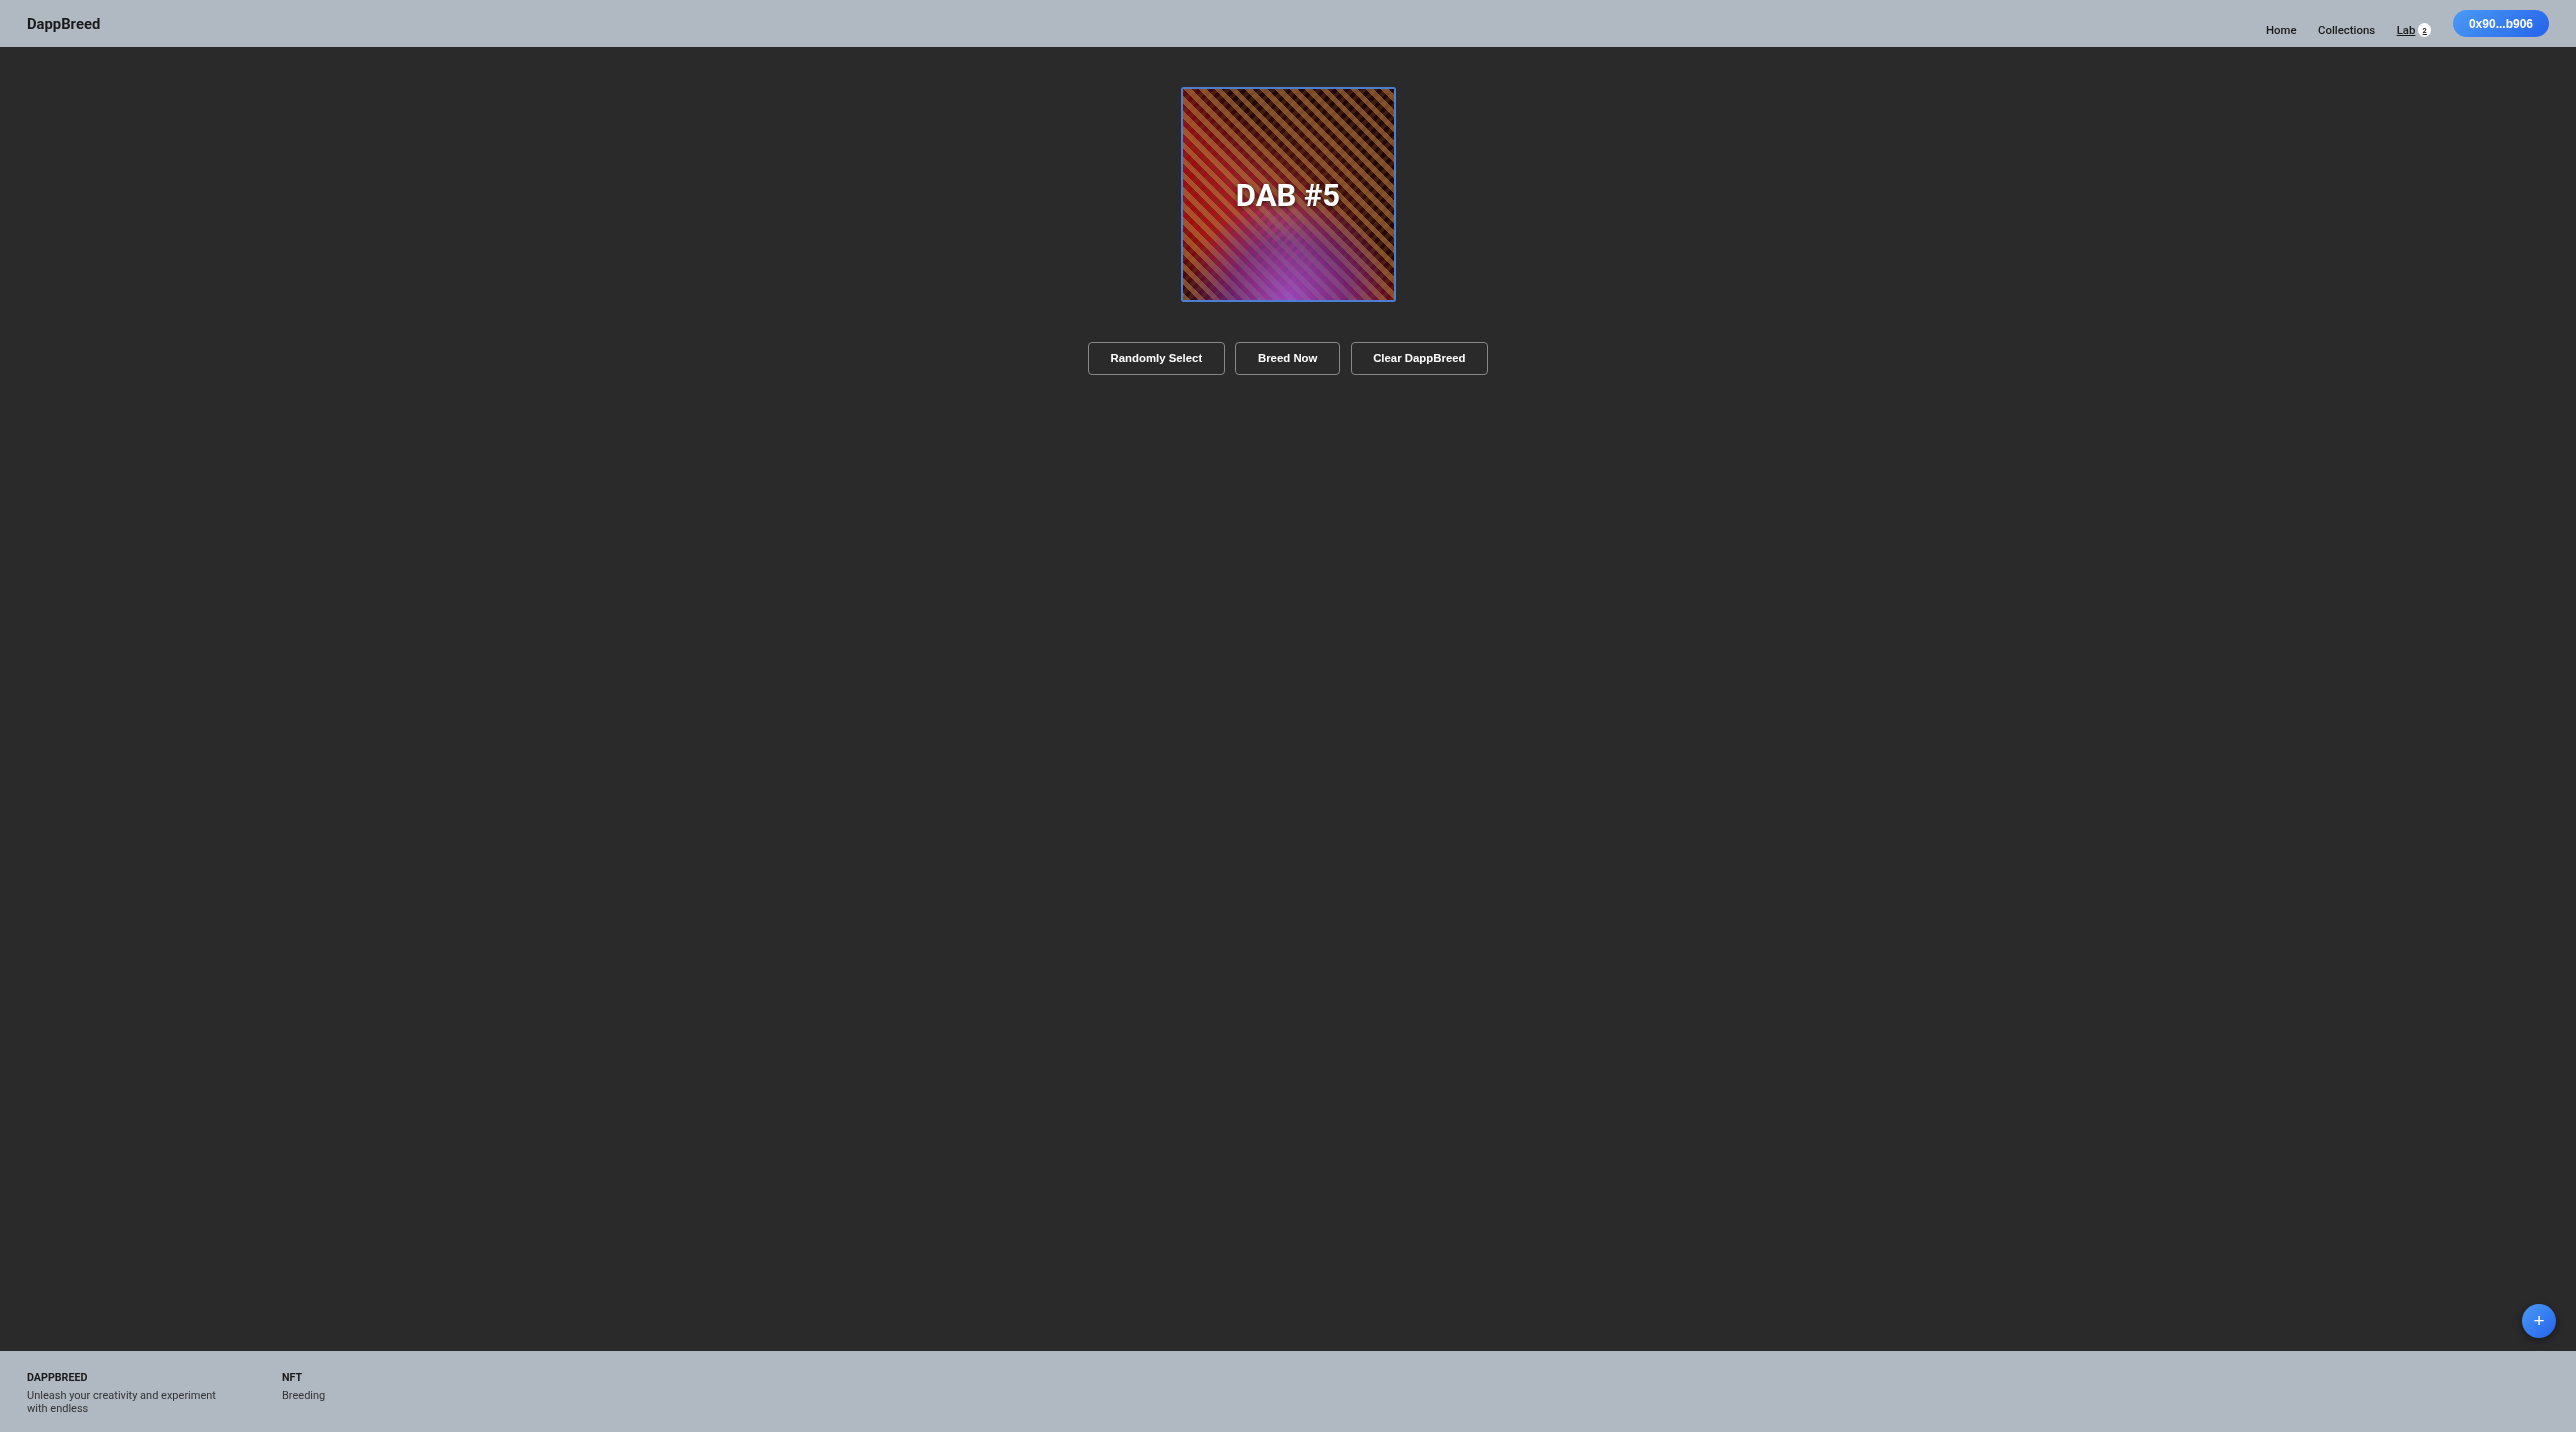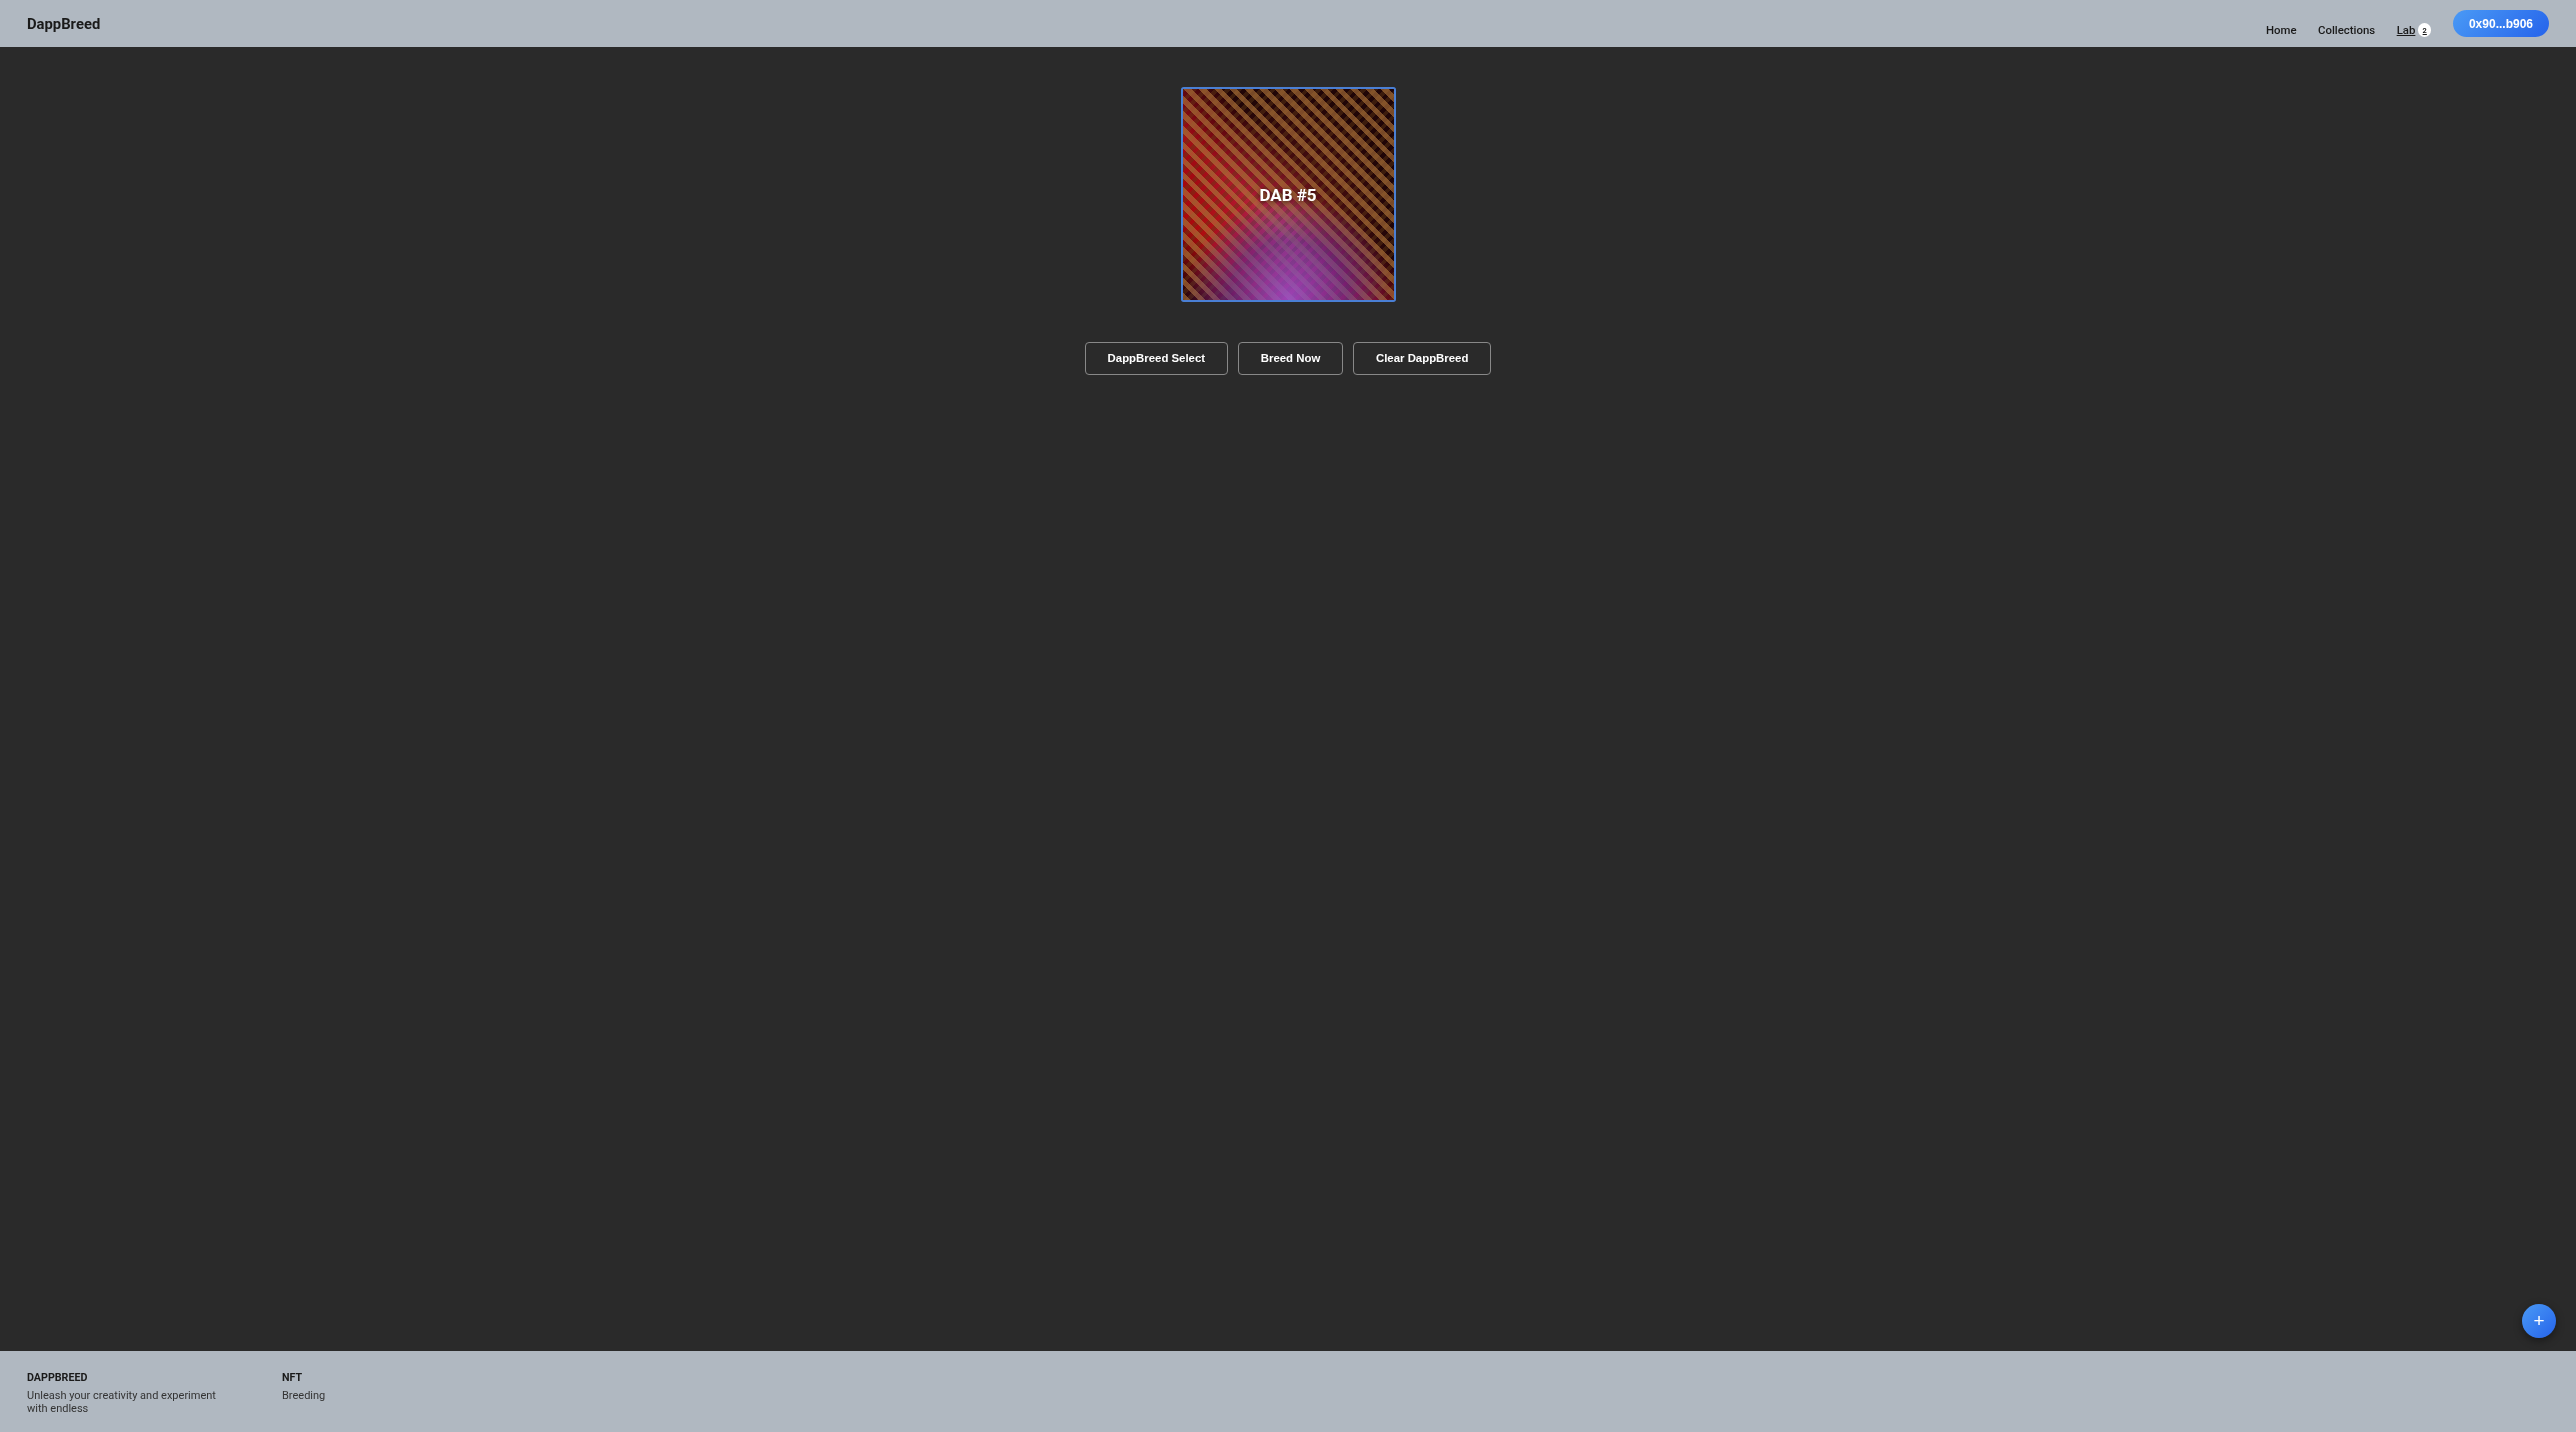--- a/index.html
+++ b/index.html
@@ -159,21 +159,21 @@
         repeating-linear-gradient(0deg, rgba(60,70,80,0.5) 0px, rgba(60,70,80,0.5) 2.7px, transparent 2.7px, transparent 13.4px),
         linear-gradient(to top, rgba(40,50,60,0.9) 0%, rgba(80,90,100,0.3) 100%);
     }
 
     .nft-label {
       position: absolute;
       top: 50%;
       left: 50%;
       transform: translate(-50%, -50%);
       color: white;
-      font-size: 17px;
+      font-size: 31px;
       font-weight: 700;
       text-shadow: 0 1.3px 5.4px rgba(0,0,0,0.7);
       white-space: nowrap;
       z-index: 10;
     }
 
     
     .buttons-row {
       display: flex;
       gap: 10.7px;
@@ -264,21 +264,21 @@
       <div class="nft-bg"></div>
       <div class="nft-blocks"></div>
       <div class="nft-glow"></div>
       <span class="nft-label">DAB #5</span>
     </div>
 
 
   </div>
 
   <div class="buttons-row">
-    <button class="action-button">DappBreed Select</button>
+    <button class="action-button">Randomly Select</button>
     <button class="action-button">Breed Now</button>
     <button class="action-button">Clear DappBreed</button>
   </div>
 
 </main>
 
 <footer class="footer">
   <div class="footer-section">
     <h3>DAPPBREED</h3>
     <p>Unleash your creativity and experiment with endless</p>

